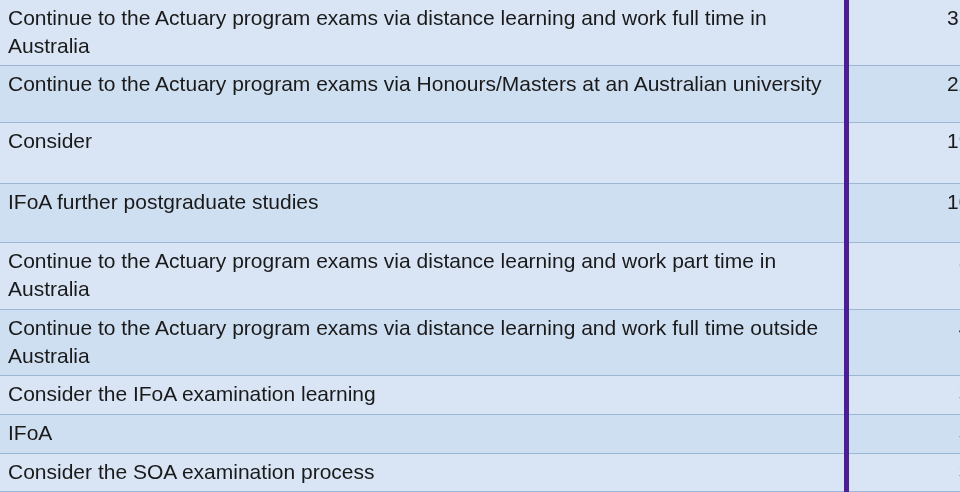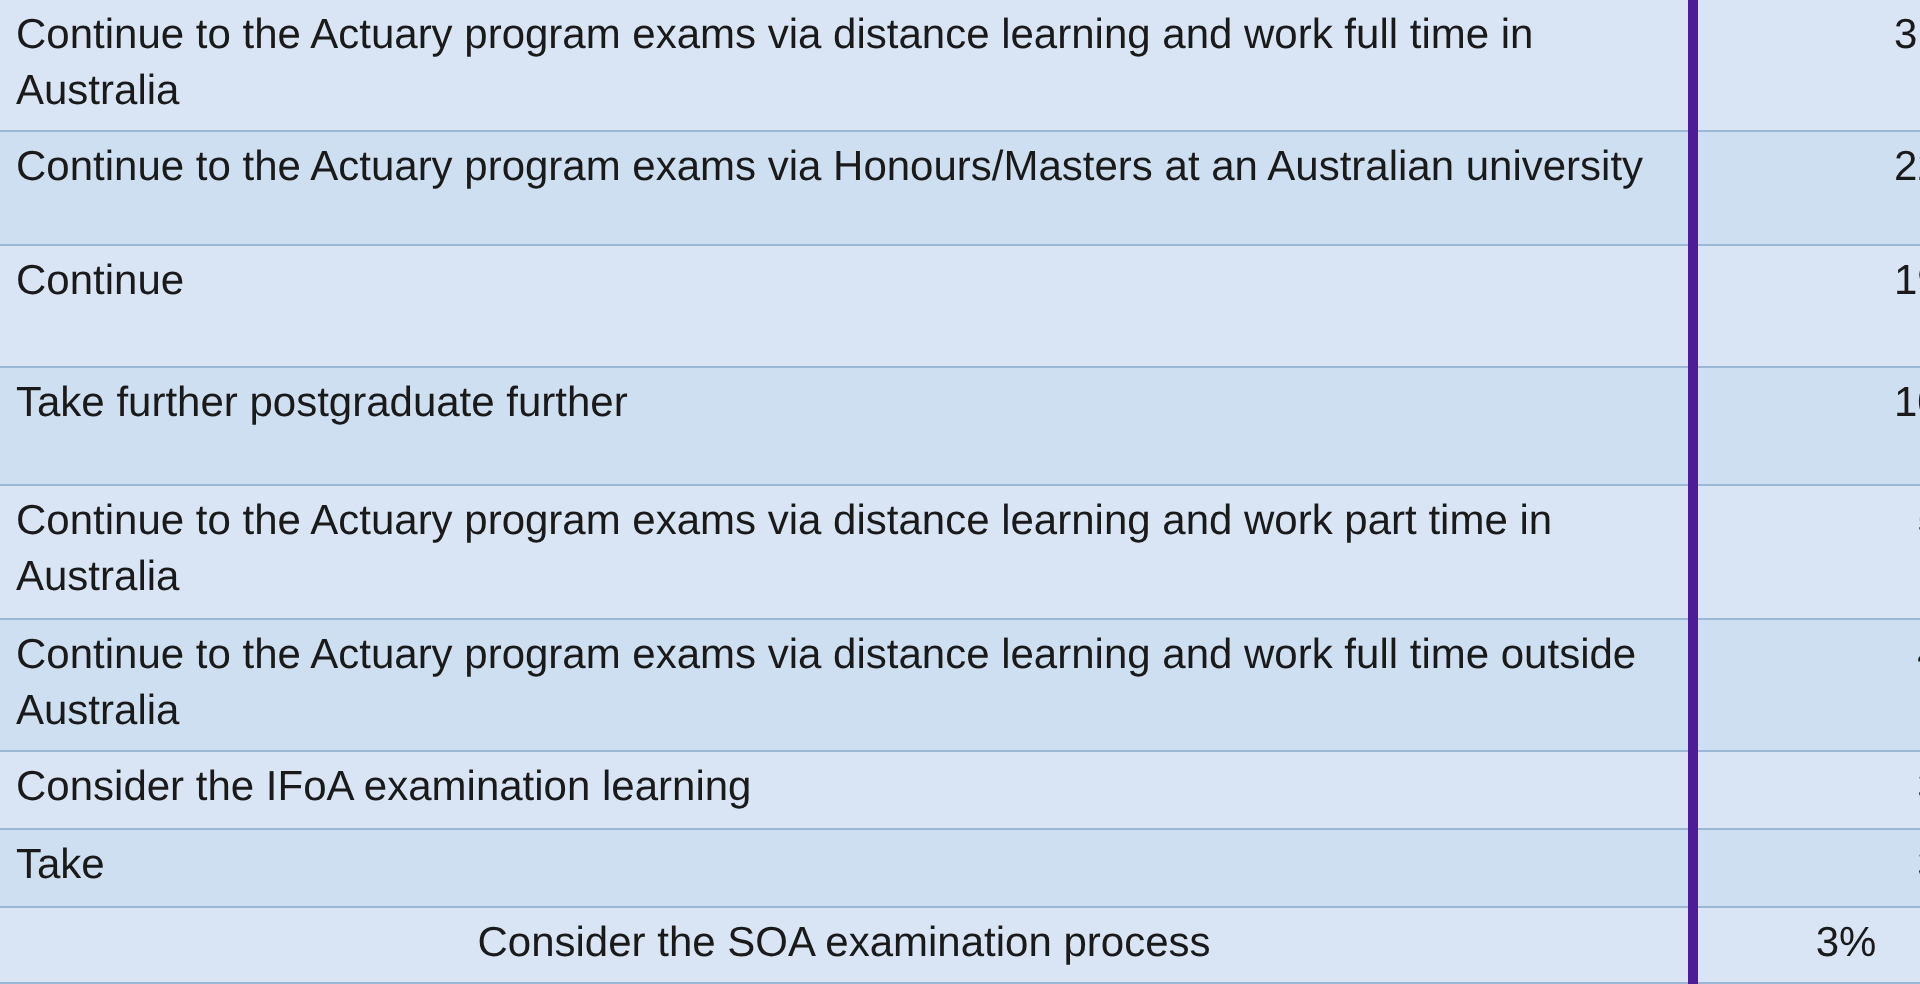--- a/index.html
+++ b/index.html
@@ -48,59 +48,59 @@
   }
   
   tr.r0 td { height: 46px; }
   tr.r1 td { height: 46px; }
   tr.r2 td { height: 50px; }
   tr.r3 td { height: 48px; }
   tr.r4 td { height: 46px; }
   tr.r5 td { height: 46px; }
   tr.r6 td { height: 20px; }
   tr.r7 td { height: 20px; }
-  tr.r8 td { height: 20px; text-align: center; }
+  tr.r8 td { height: 20px; }
   tr.r9 td { height: 46px; border-bottom: none; }
 </style>
 </head>
 <body>
 
 <div class="table-wrap">
   <table class="results">
     <tbody>
       <tr class="r0">
         <td class="label">Continue to the Actuary program exams via distance learning and work full time in Australia</td>
         <td class="value">31%</td>
       </tr>
       <tr class="r1 alt">
         <td class="label">Continue to the Actuary program exams via Honours/Masters at an Australian university</td>
         <td class="value">22%</td>
       </tr>
       <tr class="r2">
-        <td class="label">Continue</td>
+        <td class="label">Consider</td>
         <td class="value">19%</td>
       </tr>
       <tr class="r3 alt">
-        <td class="label">Take further postgraduate further</td>
+        <td class="label">IFoA further postgraduate studies</td>
         <td class="value">10%</td>
       </tr>
       <tr class="r4">
         <td class="label">Continue to the Actuary program exams via distance learning and work part time in Australia</td>
         <td class="value">5%</td>
       </tr>
       <tr class="r5 alt">
         <td class="label">Continue to the Actuary program exams via distance learning and work full time outside Australia</td>
         <td class="value">4%</td>
       </tr>
       <tr class="r6">
         <td class="label">Consider the IFoA examination learning</td>
         <td class="value">3%</td>
       </tr>
       <tr class="r7 alt">
-        <td class="label">Take</td>
+        <td class="label">IFoA</td>
         <td class="value">3%</td>
       </tr>
       <tr class="r8">
         <td class="label">Consider the SOA examination process</td>
         <td class="value">3%</td>
       </tr>
       <tr class="r9 alt">
         <td class="label">Continue to the Actuary program exams via distance learning and work part time outside Australia</td>
         <td class="value">1%</td>
       </tr>

